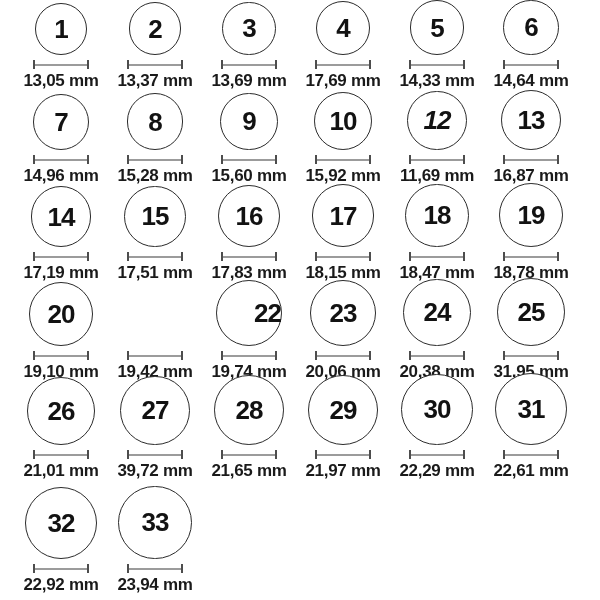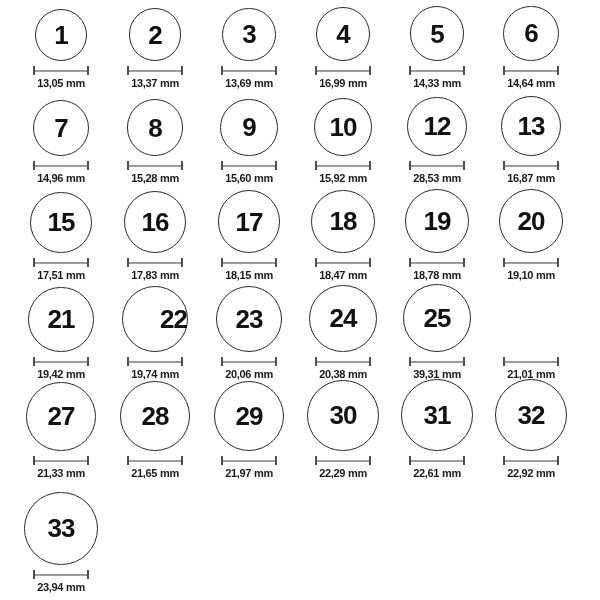--- a/index.html
+++ b/index.html
@@ -59,21 +59,21 @@
     background: #4d4d4d;
     flex: 0 0 auto;
   }
   .bar {
     flex: 1 1 auto;
     height: 2px;
     background: #9b9b9b;
   }
   .mm {
     margin-top: 3px;
-    font-size: 11px;
+    font-size: 17px;
     font-weight: 700;
     font-stretch: condensed;
     letter-spacing: -0.3px;
     color: #1a1a1a;
     white-space: nowrap;
     line-height: 1;
   }
 </style>
 </head>
 <body>
@@ -117,21 +117,21 @@
 
   <div class="cell">
     <div class="circle" style="width: 54px; height: 54px;">
       <span class="num">4</span>
     </div>
     <div class="dim">
       <span class="tick"></span>
       <span class="bar"></span>
       <span class="tick"></span>
     </div>
-    <div class="mm">16,99 mm</div>
+    <div class="mm">17,69 mm</div>
   </div>
 
   <div class="cell">
     <div class="circle" style="width: 54.6px; height: 54.6px;">
       <span class="num">5</span>
     </div>
     <div class="dim">
       <span class="tick"></span>
       <span class="bar"></span>
       <span class="tick"></span>
@@ -194,43 +194,54 @@
     <div class="dim">
       <span class="tick"></span>
       <span class="bar"></span>
       <span class="tick"></span>
     </div>
     <div class="mm">15,92 mm</div>
   </div>
 
 
   <div class="cell">
-    <div class="circle" style="width: 59.3px; height: 59.3px;">
+    <div class="circle" style="width: 59.3px; height: 59.3px; font-style: italic;">
       <span class="num">12</span>
     </div>
     <div class="dim">
       <span class="tick"></span>
       <span class="bar"></span>
       <span class="tick"></span>
     </div>
-    <div class="mm">28,53 mm</div>
+    <div class="mm">11,69 mm</div>
   </div>
 
   <div class="cell">
     <div class="circle" style="width: 59.9px; height: 59.9px; align-items: center;">
       <span class="num">13</span>
     </div>
     <div class="dim">
       <span class="tick"></span>
       <span class="bar"></span>
       <span class="tick"></span>
     </div>
     <div class="mm">16,87 mm</div>
   </div>
 
+  <div class="cell">
+    <div class="circle" style="width: 60.6px; height: 60.6px;">
+      <span class="num">14</span>
+    </div>
+    <div class="dim">
+      <span class="tick"></span>
+      <span class="bar"></span>
+      <span class="tick"></span>
+    </div>
+    <div class="mm">17,19 mm</div>
+  </div>
 
   <div class="cell">
     <div class="circle" style="width: 61.2px; height: 61.2px;">
       <span class="num">15</span>
     </div>
     <div class="dim">
       <span class="tick"></span>
       <span class="bar"></span>
       <span class="tick"></span>
     </div>
@@ -291,23 +302,20 @@
     </div>
     <div class="dim">
       <span class="tick"></span>
       <span class="bar"></span>
       <span class="tick"></span>
     </div>
     <div class="mm">19,10 mm</div>
   </div>
 
   <div class="cell">
-    <div class="circle" style="width: 65.2px; height: 65.2px;">
-      <span class="num">21</span>
-    </div>
     <div class="dim">
       <span class="tick"></span>
       <span class="bar"></span>
       <span class="tick"></span>
     </div>
     <div class="mm">19,42 mm</div>
   </div>
 
   <div class="cell">
     <div class="circle" style="width: 65.9px; height: 65.9px; justify-content: flex-end;">
@@ -347,42 +355,45 @@
 
   <div class="cell">
     <div class="circle" style="width: 67.8px; height: 67.8px;">
       <span class="num">25</span>
     </div>
     <div class="dim">
       <span class="tick"></span>
       <span class="bar"></span>
       <span class="tick"></span>
     </div>
-    <div class="mm">39,31 mm</div>
-  </div>
-
-  <div class="cell">
+    <div class="mm">31,95 mm</div>
+  </div>
+
+  <div class="cell">
+    <div class="circle" style="width: 68.5px; height: 68.5px;">
+      <span class="num">26</span>
+    </div>
     <div class="dim">
       <span class="tick"></span>
       <span class="bar"></span>
       <span class="tick"></span>
     </div>
     <div class="mm">21,01 mm</div>
   </div>
 
   <div class="cell">
     <div class="circle" style="width: 69.2px; height: 69.2px;">
       <span class="num">27</span>
     </div>
     <div class="dim">
       <span class="tick"></span>
       <span class="bar"></span>
       <span class="tick"></span>
     </div>
-    <div class="mm">21,33 mm</div>
+    <div class="mm">39,72 mm</div>
   </div>
 
   <div class="cell">
     <div class="circle" style="width: 69.8px; height: 69.8px;">
       <span class="num">28</span>
     </div>
     <div class="dim">
       <span class="tick"></span>
       <span class="bar"></span>
       <span class="tick"></span>

